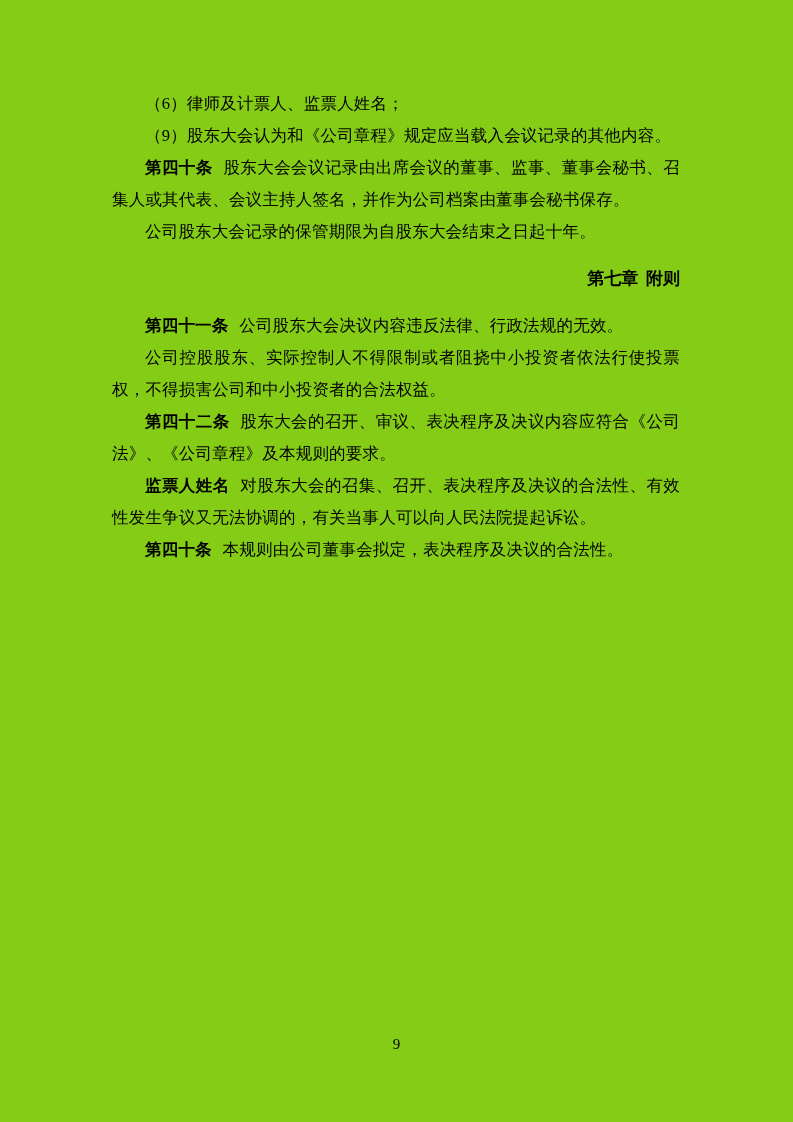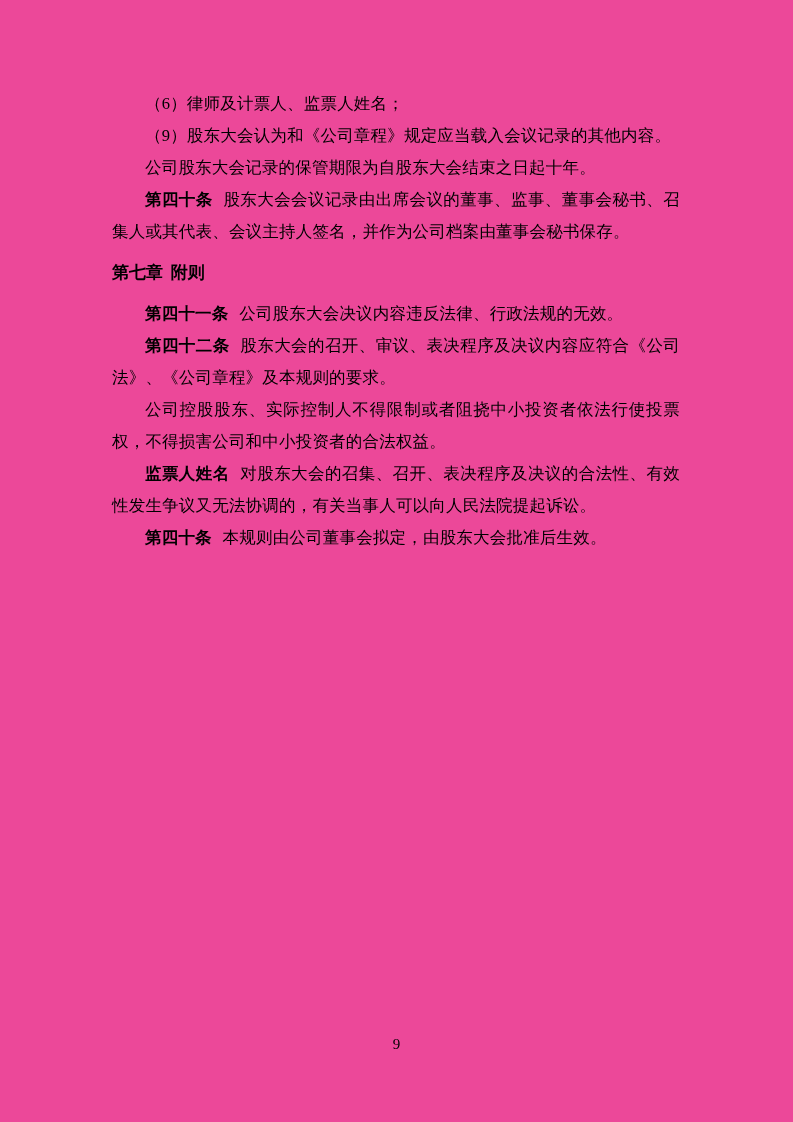--- a/index.html
+++ b/index.html
@@ -4,21 +4,21 @@
 <style>
   html, body {
     margin: 0;
     padding: 0;
     background: #ffffff;
   }
   .page {
     position: relative;
     width: 793px;
     height: 1122px;
-    background: #ec4899;
+    background: #84cc16;
     color: #000000;
     font-family: "Liberation Serif", "DejaVu Serif", serif;
     overflow: hidden;
   }
   .content {
     position: absolute;
     left: 112px;
     top: 88px;
     width: 568px;
   }
@@ -32,25 +32,25 @@
   }
   .term {
     font-weight: bold;
     margin-right: 0.65em;
   }
   .term:empty {
     display: none;
     margin: 0;
   }
   h2.chapter {
-    margin: 9px 0;
+    margin: 15px 0;
     font-size: 17px;
     line-height: 32px;
     font-weight: bold;
-    text-align: left;
+    text-align: right;
     text-indent: 0;
   }
   h2.chapter .chapter-label {
     margin-right: 0.45em;
   }
   .page-number {
     position: absolute;
     top: 1034px;
     left: 0;
     width: 100%;
@@ -62,33 +62,33 @@
 </head>
 <body>
 
 <div class="page">
   <div class="content">
 
     <p class="para"><span>（6）律师及计票人、监票人姓名；</span></p>
 
     <p class="para"><span>（9）股东大会认为和《公司章程》规定应当载入会议记录的其他内容。</span></p>
 
+    <p class="para"><b class="term">第四十条</b><span>股东大会会议记录由出席会议的董事、监事、董事会秘书、召集人或其代表、会议主持人签名，并作为公司档案由董事会秘书保存。</span></p>
+
     <p class="para"><span>公司股东大会记录的保管期限为自股东大会结束之日起十年。</span></p>
-
-    <p class="para"><b class="term">第四十条</b><span>股东大会会议记录由出席会议的董事、监事、董事会秘书、召集人或其代表、会议主持人签名，并作为公司档案由董事会秘书保存。</span></p>
 
     <h2 class="chapter"><span class="chapter-label">第七章</span><span>附则</span></h2>
 
     <p class="para"><b class="term">第四十一条</b><span>公司股东大会决议内容违反法律、行政法规的无效。</span></p>
 
+    <p class="para"><span>公司控股股东、实际控制人不得限制或者阻挠中小投资者依法行使投票权，不得损害公司和中小投资者的合法权益。</span></p>
+
     <p class="para"><b class="term">第四十二条</b><span>股东大会的召开、审议、表决程序及决议内容应符合《公司法》、《公司章程》及本规则的要求。</span></p>
-
-    <p class="para"><span>公司控股股东、实际控制人不得限制或者阻挠中小投资者依法行使投票权，不得损害公司和中小投资者的合法权益。</span></p>
 
     <p class="para"><b class="term">监票人姓名</b><span>对股东大会的召集、召开、表决程序及决议的合法性、有效性发生争议又无法协调的，有关当事人可以向人民法院提起诉讼。</span></p>
 
 
-    <p class="para"><b class="term">第四十条</b><span>本规则由公司董事会拟定，由股东大会批准后生效。</span></p>
+    <p class="para"><b class="term">第四十条</b><span>本规则由公司董事会拟定，表决程序及决议的合法性。</span></p>
 
   </div>
 
   <div class="page-number">9</div>
 </div>
 
 </body></html>

